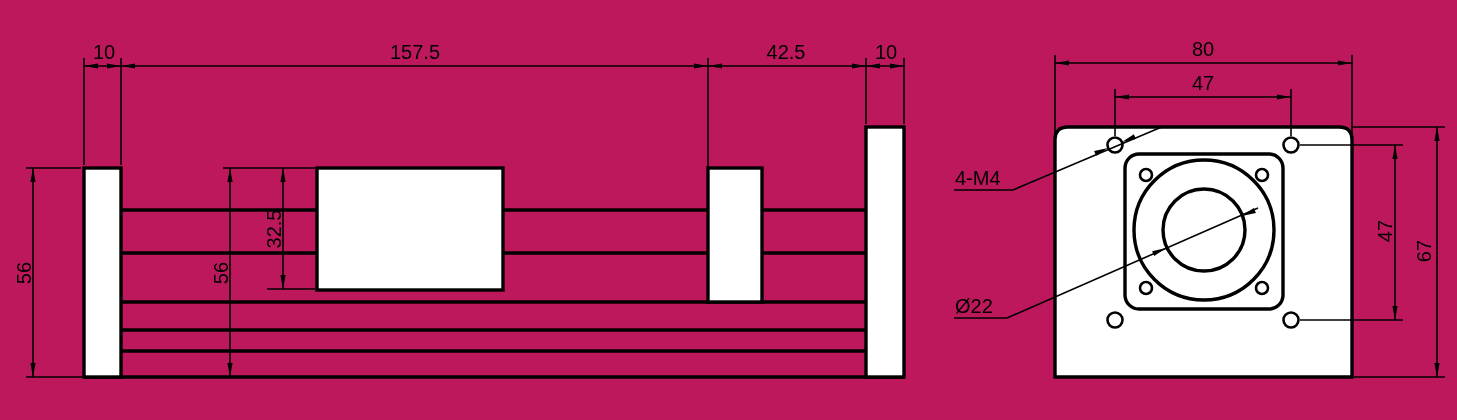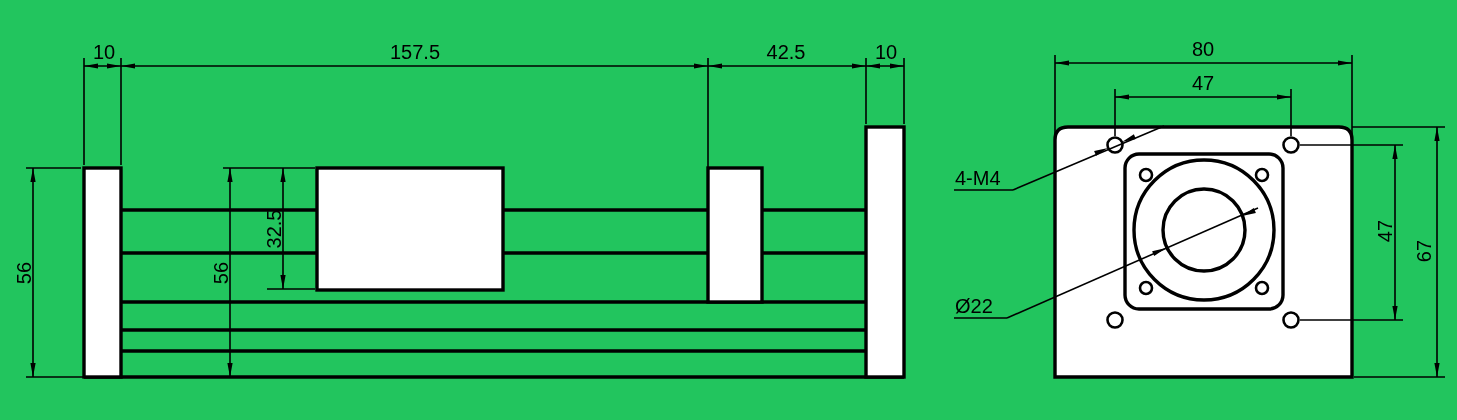--- a/index.html
+++ b/index.html
@@ -1,16 +1,16 @@
 <!DOCTYPE html>
 <html><head>
 <meta charset="utf-8">
 <style>
   html,body{margin:0;padding:0;background:#ffffff;}
-  #canvas{position:relative;width:1457px;height:420px;background:#22c55e;overflow:hidden;}
+  #canvas{position:relative;width:1457px;height:420px;background:#be185d;overflow:hidden;}
   svg{display:block;}
   svg text{font-family:"Liberation Sans","DejaVu Sans",sans-serif;font-size:20px;fill:#000;}
   .thick{stroke:#000;stroke-width:3.4;fill:none;stroke-linecap:butt;}
   .solidw{stroke:#000;stroke-width:3.4;fill:#fff;stroke-linecap:butt;}
   .thin{stroke:#000;stroke-width:1.6;fill:none;stroke-linecap:butt;}
   .arr{fill:#000;stroke:none;}
 </style>
 </head>
 <body>
 

